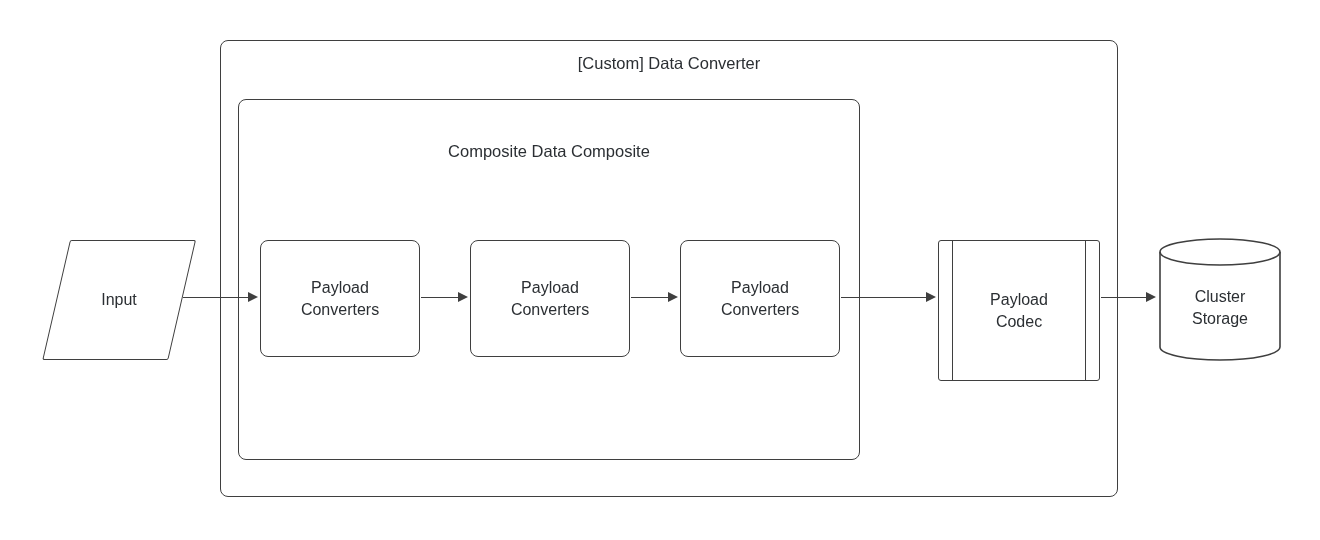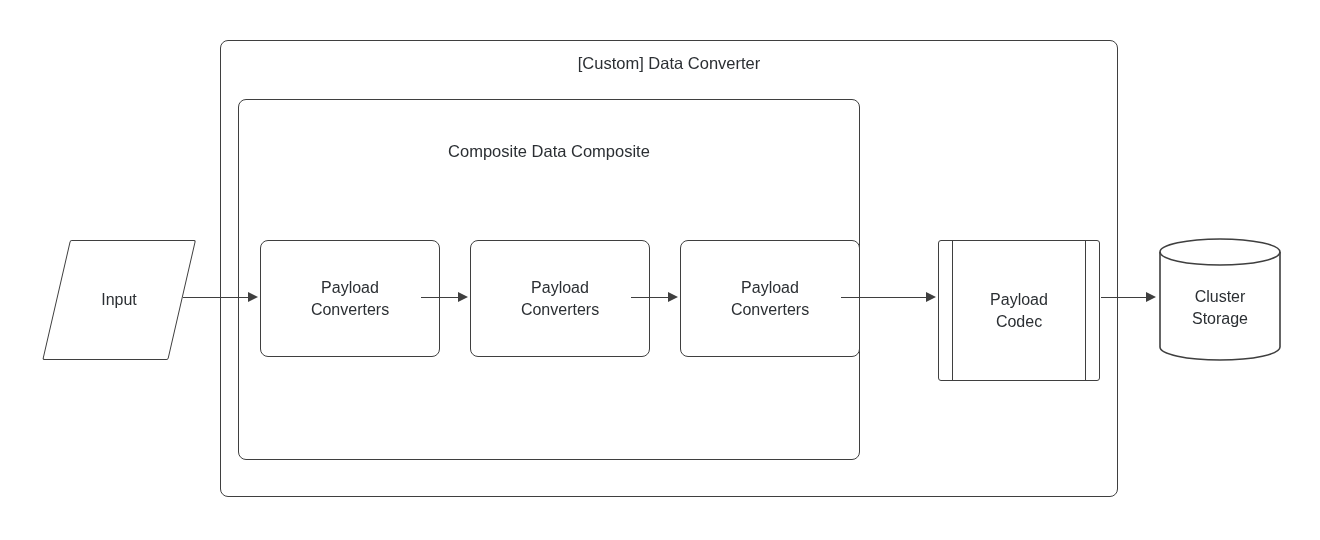--- a/index.html
+++ b/index.html
@@ -41,21 +41,21 @@
   
   .shape {
     position: absolute;
     border: 1.5px solid var(--stroke);
     background: var(--background);
     display: flex;
     align-items: center;
     justify-content: center;
   }
   .box {
-    width: 180px; height: 117px; top: 240px;
+    width: 160px; height: 117px; top: 240px;
     border-radius: 8px;
   }
   .box1 { left: 260px; }
   .box2 { left: 470px; }
   .box3 { left: 680px; }
 
   .label {
     font-size: 16px;
     line-height: 1.35;
     text-align: center;

